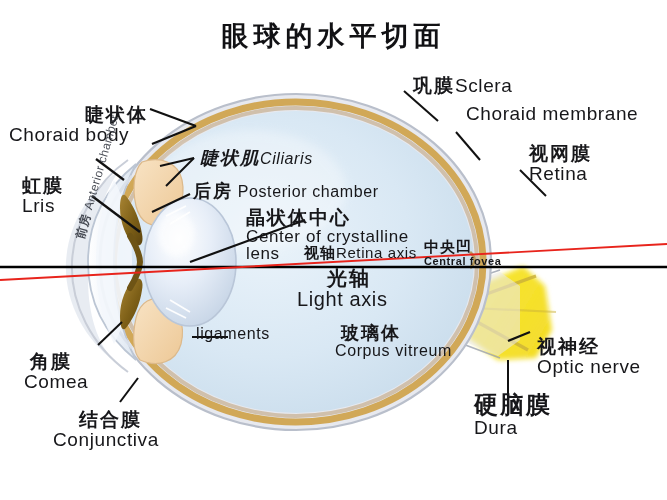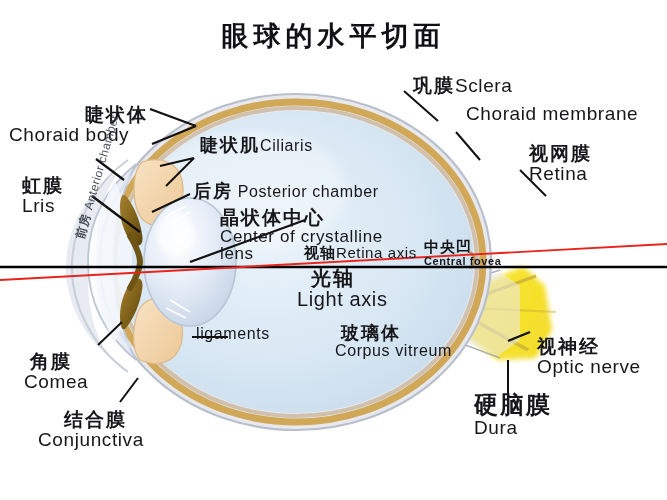--- a/index.html
+++ b/index.html
@@ -65,42 +65,42 @@
   #lab-retina .en  { font-size: 19px; }
 
   #lab-ciliary-body       { left: 9px;  top: 105px; }
   #lab-ciliary-body .cn   { font-size: 19px; margin-left: 76px; }
   #lab-ciliary-body .en   { font-size: 19px; }
 
   #lab-iris        { left: 22px; top: 176px; }
   #lab-iris .cn    { font-size: 19px; }
   #lab-iris .en    { font-size: 19px; }
 
-  #lab-ciliaris    { left: 200px; top: 136px; }
+  #lab-ciliaris    { left: 200px; top: 149px; font-style: italic; }
   #lab-ciliaris .cn{ font-size: 18px; }
   #lab-ciliaris .en{ font-size: 16px; }
 
   #lab-post-chamber     { left: 193px; top: 182px; }
   #lab-post-chamber .cn { font-size: 18px; }
   #lab-post-chamber .en { font-size: 16px; }
 
-  #lab-lens-center      { left: 220px; top: 208px; }
+  #lab-lens-center      { left: 246px; top: 208px; }
   #lab-lens-center .cn  { font-size: 19px; }
   #lab-lens-center .en  { font-size: 17px; }
 
   #lab-optic-axis       { left: 304px; top: 245px; }
   #lab-optic-axis .cn   { font-size: 15px; letter-spacing: 1px; }
   #lab-optic-axis .en   { font-size: 15px; }
 
   #lab-fovea            { left: 424px; top: 240px; }
   #lab-fovea .cn        { font-size: 15px; letter-spacing: 1px; }
   #lab-fovea .en        { font-size: 11px; font-weight: 700; }
 
   #lab-light-axis       { left: 297px; top: 268px; }
-  #lab-light-axis .cn   { font-size: 20px; margin-left: 14px;}
+  #lab-light-axis .cn   { font-size: 20px; margin-left: 30px;}
   #lab-light-axis .en   { font-size: 20px; }
 
   #lab-suspensory       { left: 196px; top: 326px; }
   #lab-suspensory .cn   { font-size: 18px; }
   #lab-suspensory .en   { font-size: 16px; }
 
   #lab-vitreum          { left: 335px; top: 324px; }
   #lab-vitreum .cn      { font-size: 18px; margin-left: 6px;}
   #lab-vitreum .en      { font-size: 16px; }
 
@@ -109,21 +109,21 @@
   #lab-optic-nerve .en  { font-size: 19px; }
 
   #lab-dura             { left: 474px; top: 393px; }
   #lab-dura .cn         { font-size: 24px; }
   #lab-dura .en         { font-size: 19px; }
 
   #lab-cornea           { left: 24px; top: 352px; }
   #lab-cornea .cn       { font-size: 19px; margin-left: 6px;}
   #lab-cornea .en       { font-size: 19px; }
 
-  #lab-conjunctiva      { left: 38px; top: 410px; }
+  #lab-conjunctiva      { left: 53px; top: 410px; }
   #lab-conjunctiva .cn  { font-size: 19px; margin-left: 26px;}
   #lab-conjunctiva .en  { font-size: 19px; }
 
   
   #lab-ant-chamber {
     position: absolute;
     left: 70px;
     top: 236px;
     transform: rotate(-74deg);
     transform-origin: left top;

